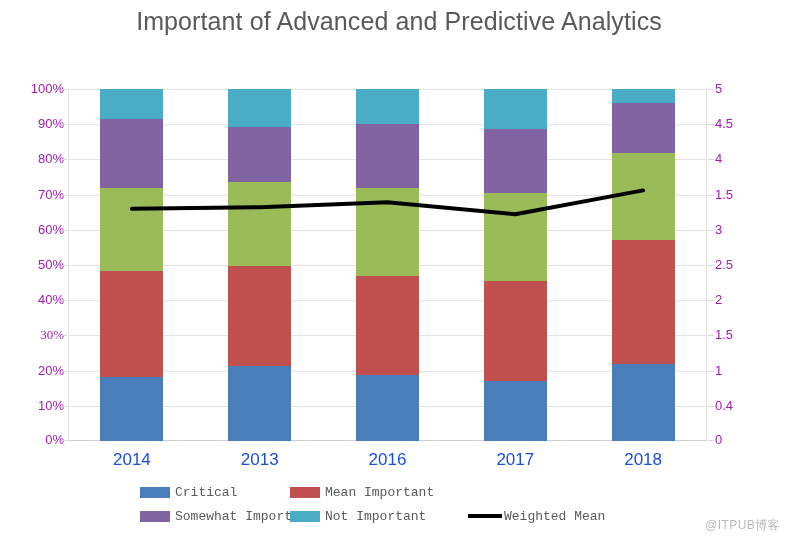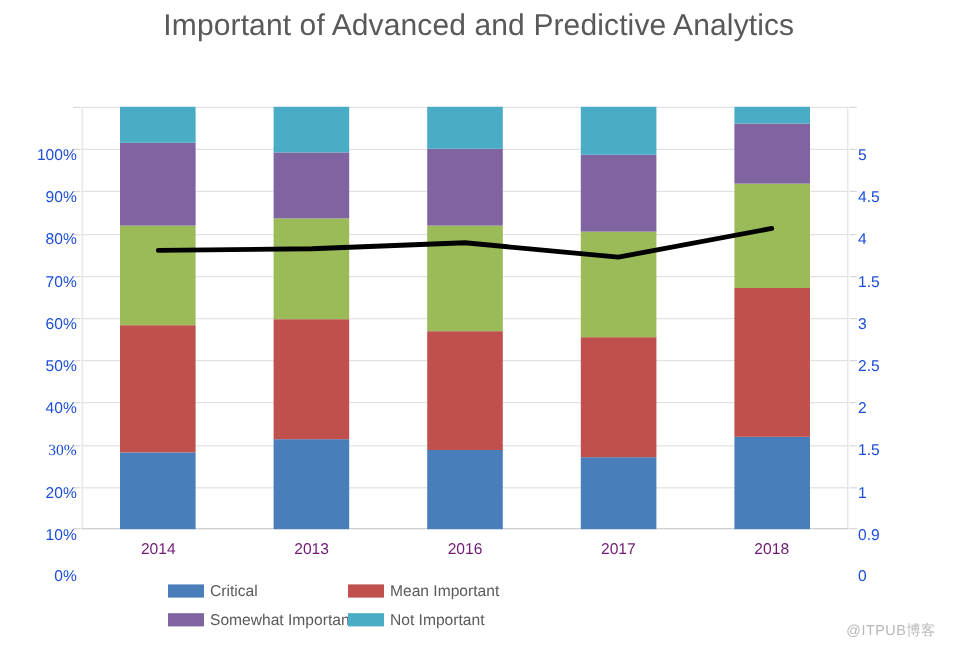--- a/index.html
+++ b/index.html
@@ -69,23 +69,22 @@
     top: 351px;
     width: 639px;
     height: 1px;
     background: #d0d0d0;
   }
 
   
   .tick-label {
     position: absolute;
     font-size: 13px;
-    color: #1d4ed8;
+    color: #a21caf;
     white-space: nowrap;
-    margin-top: 40px;
   }
   .tick-left {
     right: 734px;
     text-align: right;
     width: 60px;
   }
   .tick-right {
     left: 715px;
     text-align: left;
     width: 60px;
@@ -106,42 +105,43 @@
   .seg {
     position: absolute;
     left: 0;
     width: 100%;
   }
 
   
   .xlabel {
     position: absolute;
     top: 450px;
-    font-size: 13px;
-    color: #701a75;
+    font-size: 17px;
+    color: #1d4ed8;
     text-align: center;
     width: 90px;
   }
 
   
   #line-svg {
     position: absolute;
     left: 68px;
     top: 89px;
     width: 639px;
     height: 352px;
     pointer-events: none;
   }
 
   
   #legend {
     position: absolute;
     left: 140px;
     top: 481px;
     width: 500px;
+    font-family: Liberation Mono, monospace;
   }
   .legend-row {
     display: flex;
     align-items: center;
     height: 22px;
     margin-bottom: 2px;
   }
   .legend-item {
     display: flex;
     align-items: center;
@@ -206,21 +206,21 @@
       <div class="tick-mark" style="left: 61px; top: 159px;"></div>
       <div class="tick-label tick-left" style="top: 116px;">90%</div>
       <div class="tick-mark" style="left: 61px; top: 124px;"></div>
       <div class="tick-label tick-left" style="top: 81px;">100%</div>
       <div class="tick-mark" style="left: 61px; top: 89px;"></div>
     </div>
 
   <div id="right-ticks">
       <div class="tick-label tick-right" style="top: 432px;">0</div>
       <div class="tick-mark" style="left: 708px; top: 440px;"></div>
-      <div class="tick-label tick-right" style="top: 398px;">0.9</div>
+      <div class="tick-label tick-right" style="top: 398px;">0.4</div>
       <div class="tick-mark" style="left: 708px; top: 406px;"></div>
       <div class="tick-label tick-right" style="top: 363px;">1</div>
       <div class="tick-mark" style="left: 708px; top: 371px;"></div>
       <div class="tick-label tick-right" style="top: 327px;">1.5</div>
       <div class="tick-mark" style="left: 708px; top: 335px;"></div>
       <div class="tick-label tick-right" style="top: 292px;">2</div>
       <div class="tick-mark" style="left: 708px; top: 300px;"></div>
       <div class="tick-label tick-right" style="top: 257px;">2.5</div>
       <div class="tick-mark" style="left: 708px; top: 265px;"></div>
       <div class="tick-label tick-right" style="top: 222px;">3</div>
@@ -316,18 +316,22 @@
     </div>
     <div class="legend-row">
       <div class="legend-item li-a">
         <span class="swatch" style="background: rgb(128, 100, 162);"></span>
         <span>Somewhat Important</span>
       </div>
       <div class="legend-item li-b">
         <span class="swatch" style="background: rgb(75, 172, 198);"></span>
         <span>Not Important</span>
       </div>
+      <div class="legend-item li-c">
+        <span class="swatch-line" style="background: rgb(0, 0, 0);"></span>
+        <span>Weighted Mean</span>
+      </div>
     </div>
   </div>
 
   <div id="watermark">@ITPUB博客</div>
 
 </div>
 
 </body></html>

